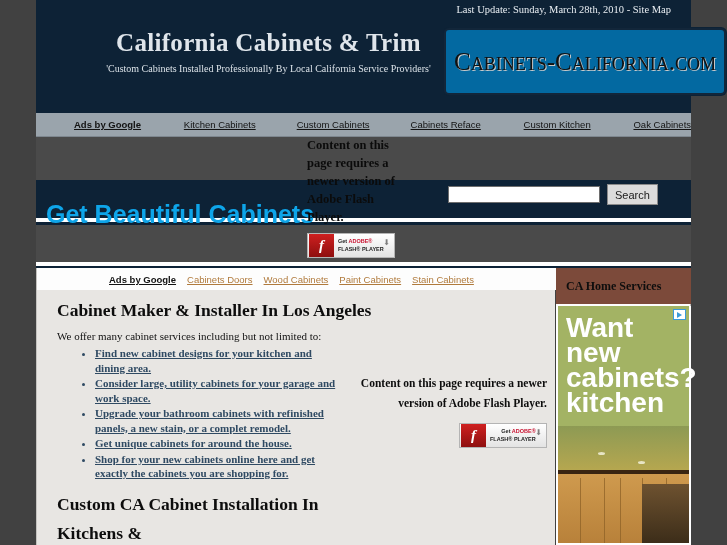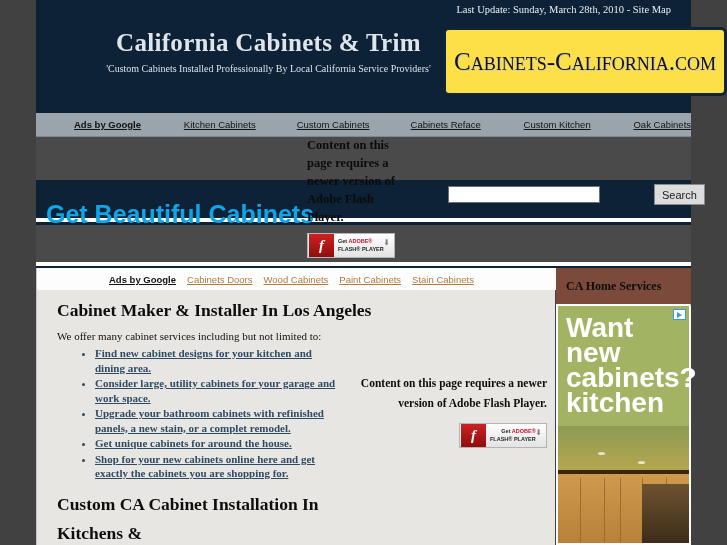--- a/index.html
+++ b/index.html
@@ -34,21 +34,21 @@
     letter-spacing: 0.3px; line-height: 1.05;
     font-family: "Liberation Serif", serif;
   }
   .brand-sub {
     margin-top: 7px; font-size: 10px; color: #dbe2e8;
     font-family: "Liberation Serif", serif; white-space: nowrap;
   }
 
   .logo-box {
     position: absolute; left: 408px; top: 28px; width: 282px; height: 67px;
-    background: #fde047;
+    background: #0369a1;
     border: 2px solid #12263a;
     border-radius: 5px;
     box-shadow: 0 0 0 1px #0d2236;
     display: flex; align-items: center; justify-content: center;
     overflow: hidden;
   }
   .logo-text {
     font-family: "Liberation Serif", serif;
     font-size: 25px; color: #111; white-space: nowrap;
     font-variant: small-caps; letter-spacing: 0px;
@@ -108,21 +108,20 @@
     width: 152px; height: 17px;
     border: 1px solid #6d6d6d; background: #ffffff;
     font-family: "Liberation Sans", sans-serif; font-size: 10px;
     padding: 1px 3px; outline: none;
   }
   .search-btn {
     height: 21px; padding: 0 7px;
     background: #dcdcdc; border: 1px solid #8a8a8a;
     font-family: "Liberation Sans", sans-serif; font-size: 11px; color: #1a1a1a;
     cursor: pointer;
-    margin-left: 47px;
   }
 
   
   .white-rule {
     position: absolute; left: 0; top: 125px; width: 655px; height: 4px; background: #fff;
   }
 
   
   .flash-top {
     position: absolute; left: 307px; top: 136px; width: 104px; z-index: 9;

